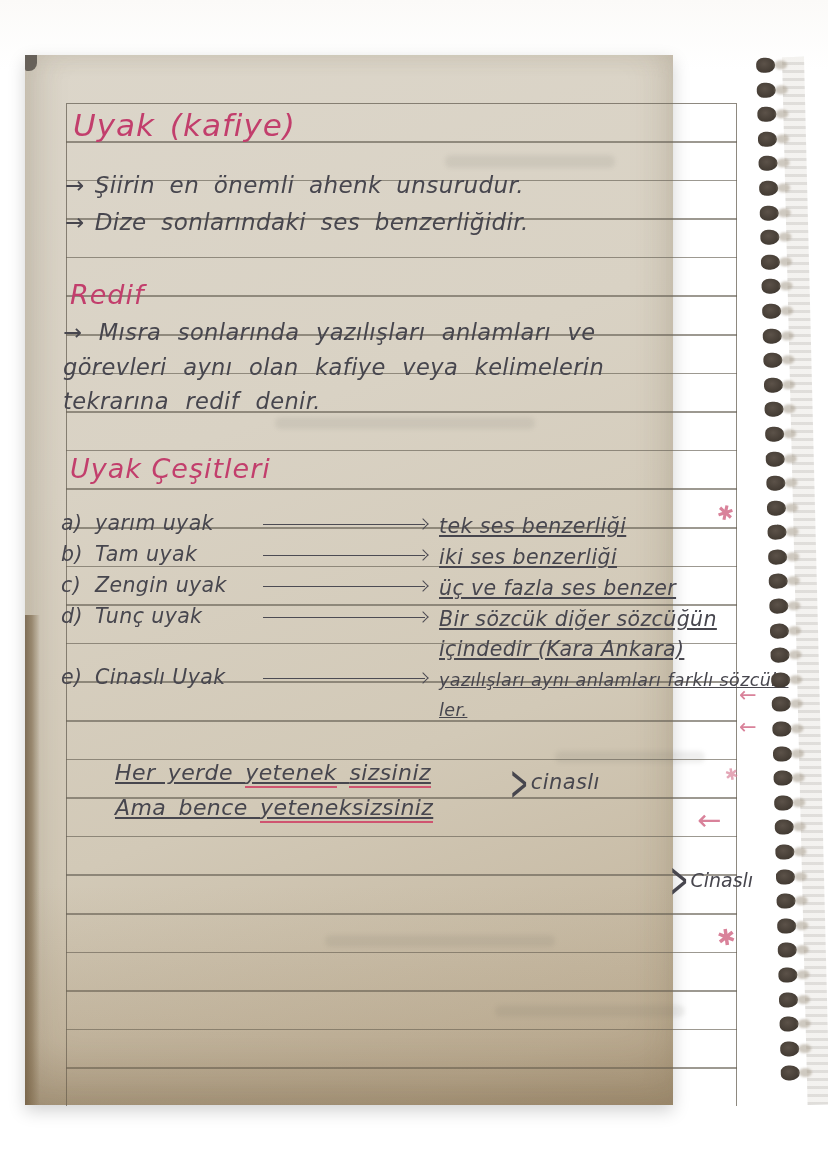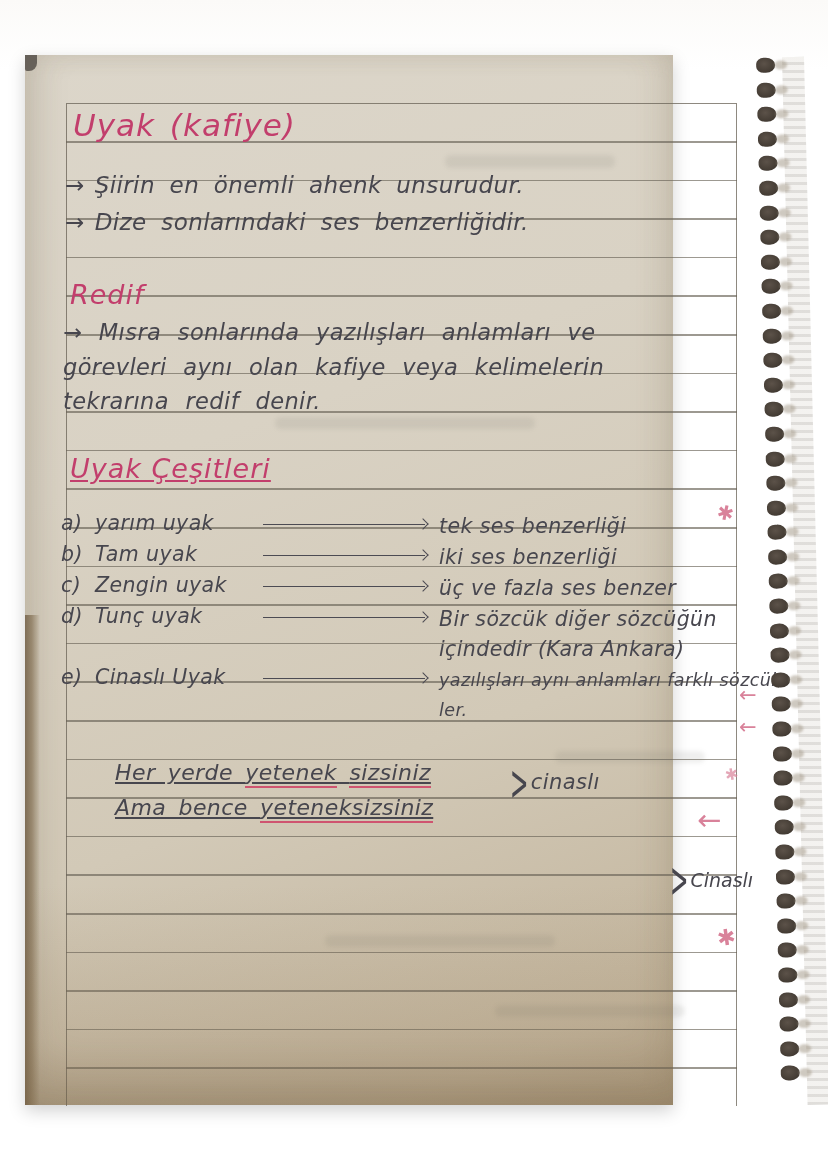--- a/index.html
+++ b/index.html
@@ -40,30 +40,30 @@
 
   
   .hw{position:absolute;font-style:italic;color:#47464e;letter-spacing:.4px;white-space:nowrap;}
   .pink{color:#c23e6c;}
   .h-title{left:48px;top:52px;font-size:31px;letter-spacing:1px;word-spacing:4px;}
   .h-sub{font-size:27px;letter-spacing:1px;}
   .intro{left:40px;top:112px;font-size:23px;line-height:37px;word-spacing:7px;}
   .intro .row{display:flex;gap:10px;}
   .redif-h{left:45px;top:224px;}
   .redif-p{left:38px;top:260px;font-size:22.5px;line-height:34.5px;word-spacing:9px;}
-  .types-h{left:45px;top:398px;text-decoration:underline;}
+  .types-h{left:45px;top:398px;}
 
   .typelist{left:36px;top:456px;width:700px;font-size:20.5px;}
   .trow{display:flex;align-items:flex-start;min-height:31px;}
   .trow .lab{width:34px;flex:0 0 34px;}
   .trow .nm{width:168px;flex:0 0 168px;}
   .trow .larrow{flex:1;position:relative;border-top:1.7px solid #4c4b53;margin-top:13px;margin-right:14px;}
   .trow .larrow::after{content:"";position:absolute;right:-2px;top:-5px;width:7px;height:7px;
         border:solid #4c4b53;border-width:0 1.7px 1.7px 0;transform:rotate(-45deg);}
-  .trow .descs{width:322px;flex:0 0 322px;line-height:30px;}
+  .trow .descs{width:322px;flex:0 0 322px;line-height:30px;text-decoration:underline;}
   .trow.tall{min-height:61px;}
   .trow.small .descs{font-size:17.5px;line-height:30px;}
 
   .uline{border-bottom:2px solid #cf5470;padding-bottom:1px;}
 
   .ex{font-size:22px;line-height:35px;word-spacing:5px;}
   .ex1{left:90px;top:700px;text-decoration:underline;}
   .ex2{left:88px;top:790px;font-size:21px;line-height:32px;word-spacing:3px;}
   .tag{position:absolute;display:flex;align-items:center;gap:2px;font-style:italic;color:#47464e;}
   .tag .brace{display:inline-block;transform:scaleY(2.3);font-size:22px;font-style:normal;}

